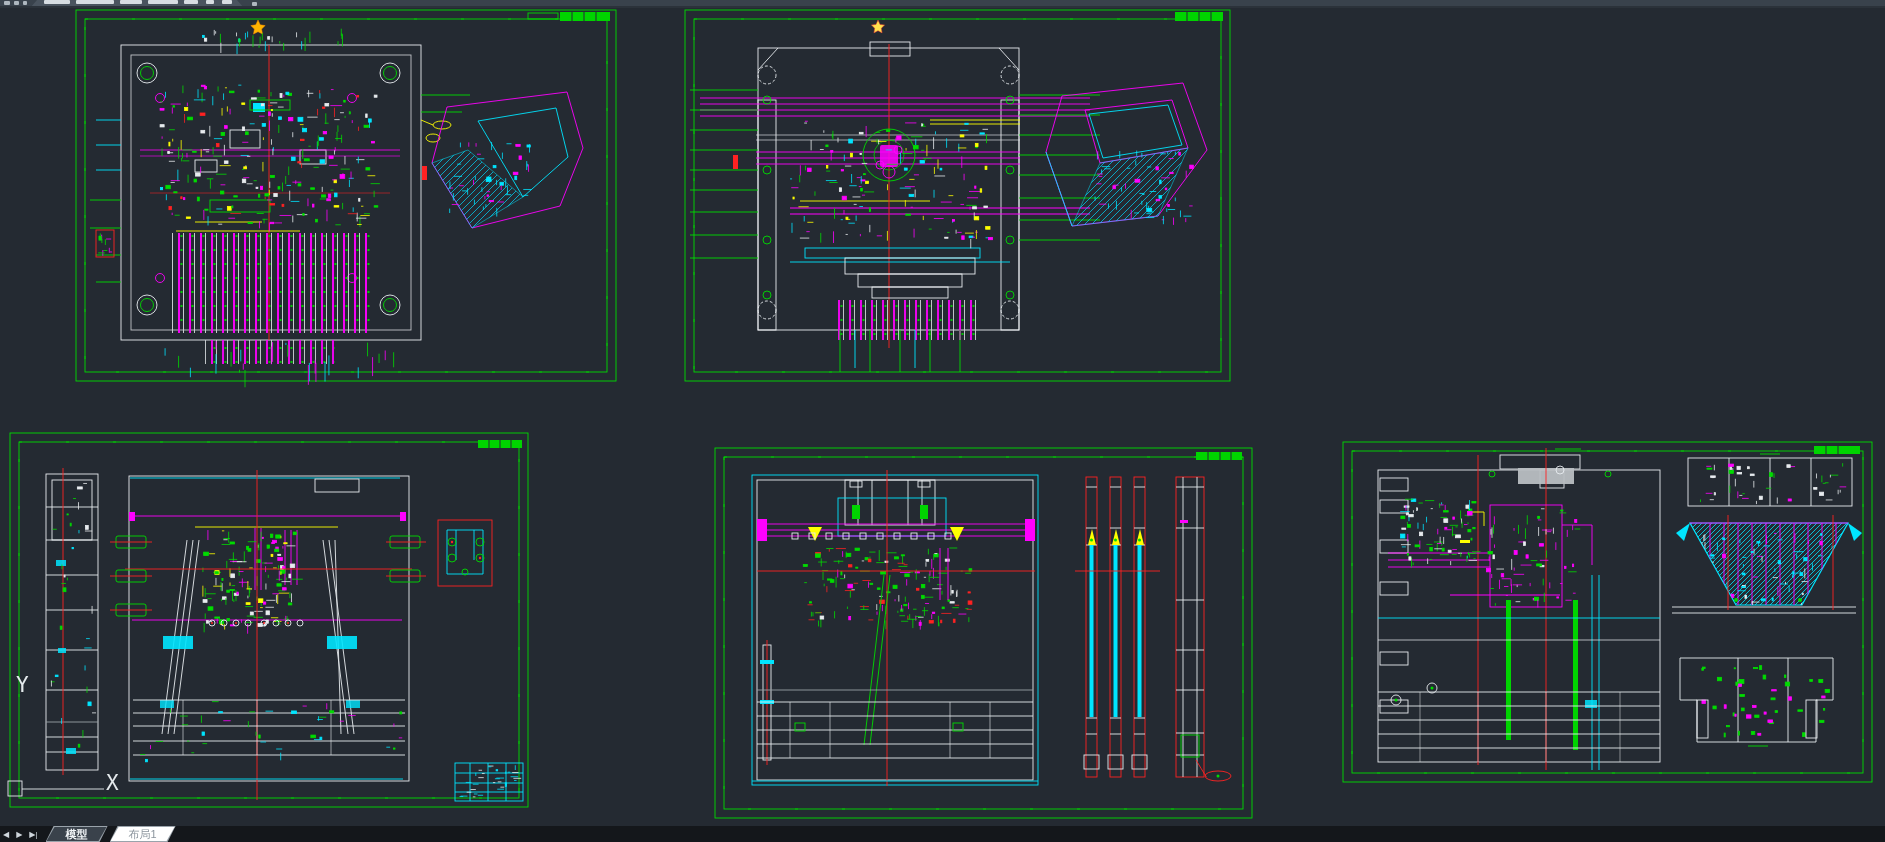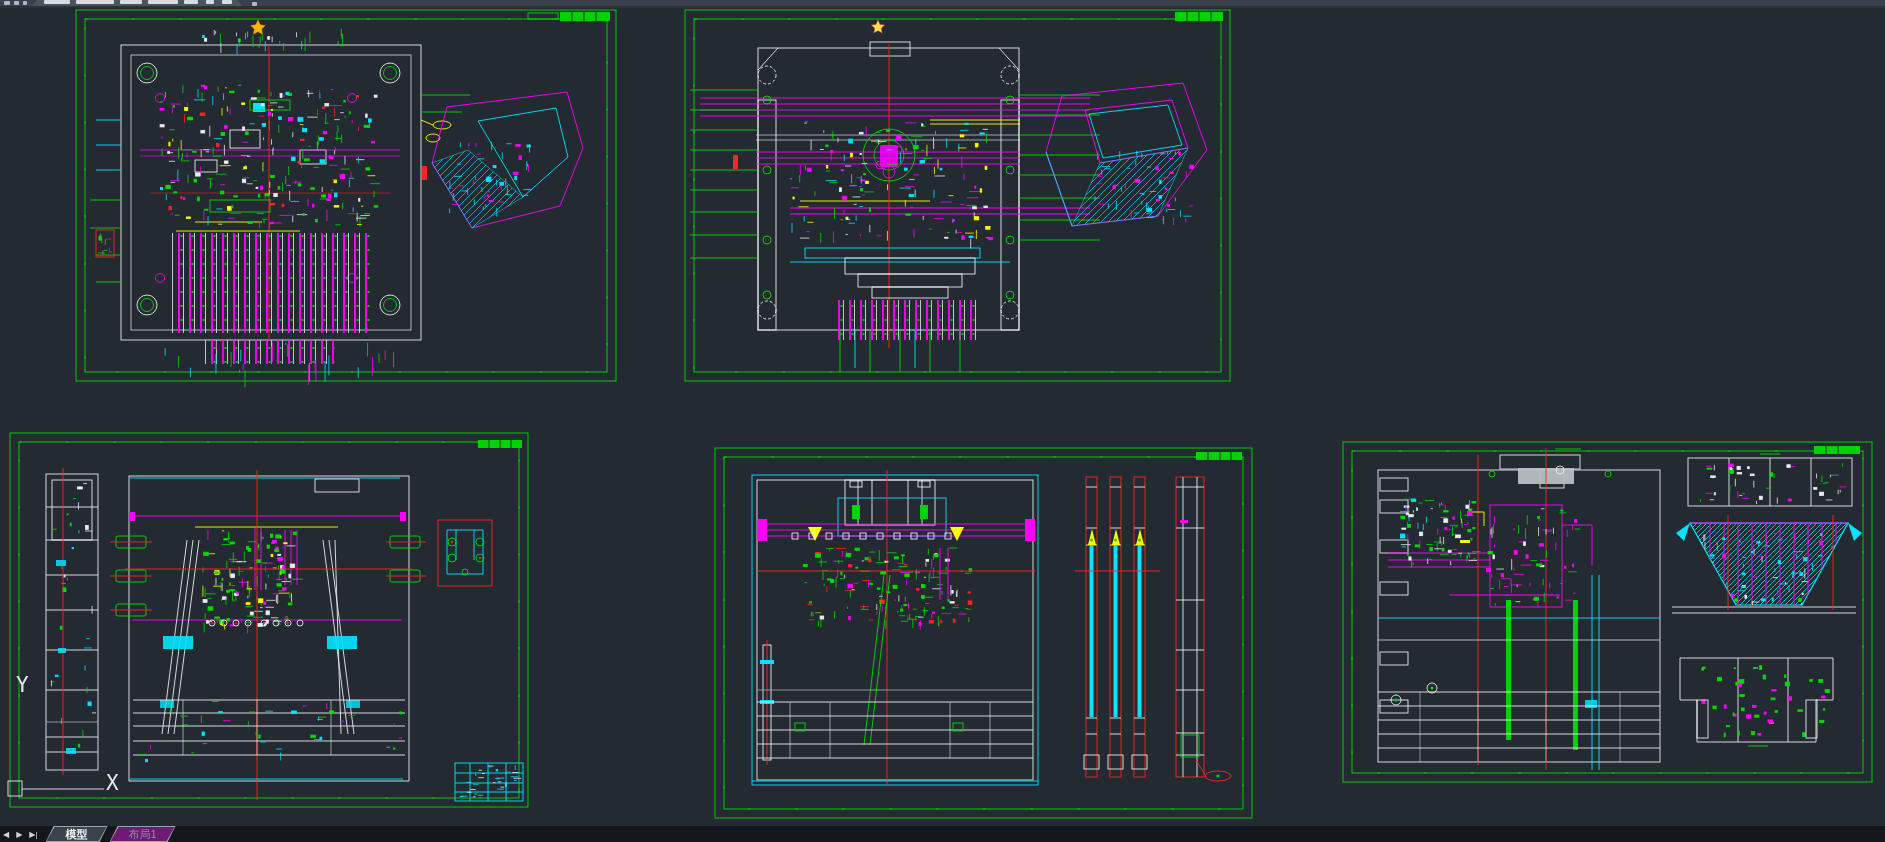--- a/index.html
+++ b/index.html
@@ -30,21 +30,21 @@
     display:flex;align-items:stretch;}
   .nav{display:flex;align-items:center;gap:7px;padding:0 6px 0 3px;color:#cfd6dc;font-size:8px;}
   .nav span{cursor:default}
   .ltab{position:relative;height:16px;margin-left:2px;}
   .ltab .shape{position:absolute;inset:0;background:#9aa3ab;
     clip-path:polygon(8px 0,100% 0,calc(100% - 8px) 100%,0 100%);}
   .ltab .inner{position:absolute;inset:1px;display:flex;align-items:center;justify-content:center;
     clip-path:polygon(8px 0,100% 0,calc(100% - 8px) 100%,0 100%);
     font-size:11px;font-weight:bold;padding:0 14px;white-space:nowrap;}
   .ltab.active .inner{background:#3a424b;color:#f2f5f7;}
-  .ltab.inactive .inner{background:#701a75;color:#8b949d;font-weight:normal;}
+  .ltab.inactive .inner{background:#ffffff;color:#8b949d;font-weight:normal;}
 </style>
 </head>
 <body>
 
 <div class="app">
 
   <div class="topbar">
     <span class="tb-ico" style="left:4px;width:6px"></span>
     <span class="tb-ico" style="left:14px;width:5px"></span>
     <span class="tb-ico" style="left:23px;width:4px"></span>

